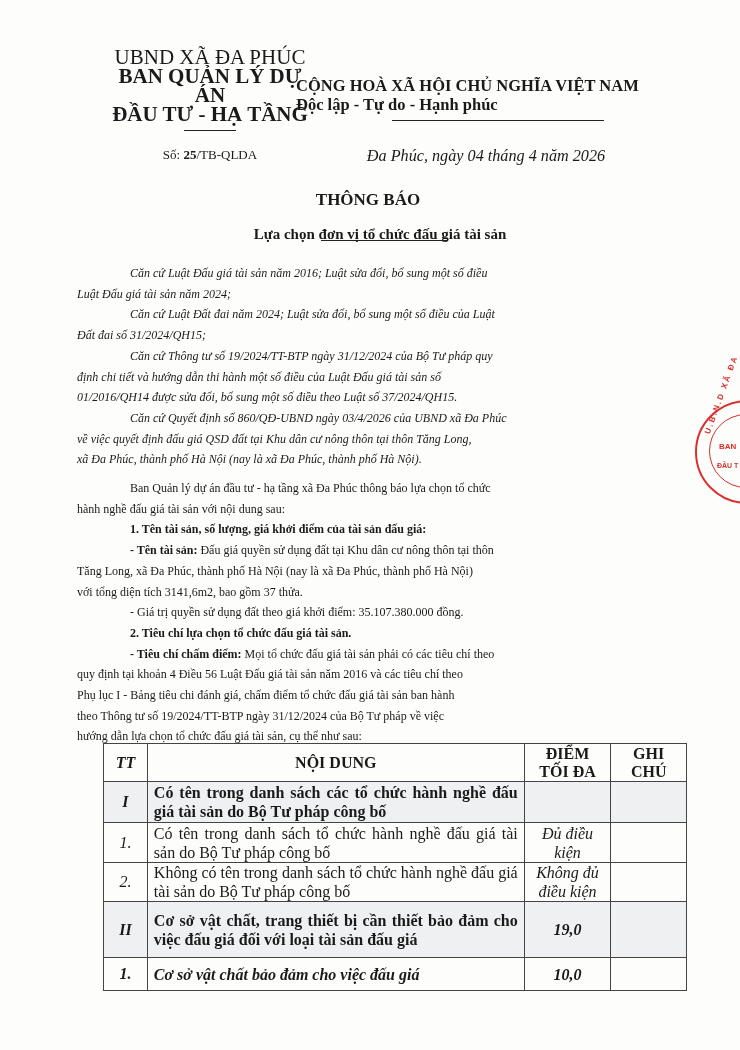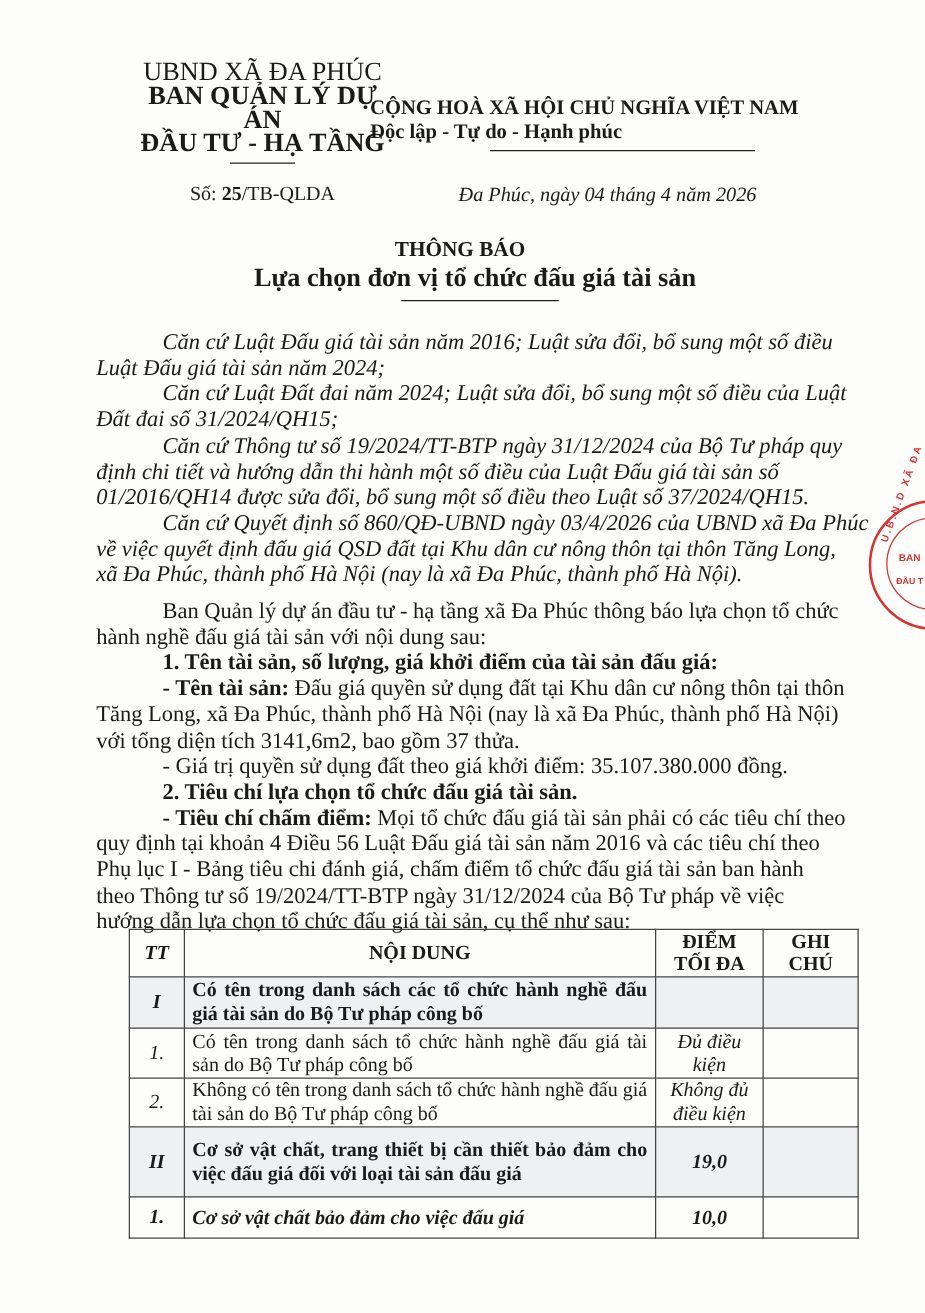--- a/index.html
+++ b/index.html
@@ -10,21 +10,21 @@
     .abs { position: absolute; }
     .center { text-align: center; }
     .b { font-weight: bold; }
     .i { font-style: italic; }
 
     
     .hdr-left { left: 110px; top: 48px; width: 200px; text-align: center; font-size: 21px; line-height: 19px; }
     .hdr-right { left: 296px; top: 76px; width: 380px; font-size: 16.5px; line-height: 19px; }
     .rule { position: absolute; height: 1px; background: #222; }
 
-    .para { position: absolute; left: 77px; width: 610px; font-size: 18px; line-height: 20.7px; text-align: justify; }
+    .para { position: absolute; left: 77px; width: 610px; font-size: 12px; line-height: 20.7px; text-align: justify; }
     .ind { text-indent: 53px; }
     .line { display: block; white-space: nowrap; }
 
     
     .tbl { position: absolute; left: 103px; top: 743px; width: 584px; border-collapse: collapse; font-size: 16px; }
     .tbl td, .tbl th { border: 1.3px solid #444; padding: 0 6px; vertical-align: middle; }
     .tbl .shade td { background: #eef0f1; }
     .tbl th { font-weight: bold; text-align: center; line-height: 18px; }
     .c-tt { width: 31px; text-align: center; font-style: italic; }
     .c-nd { width: 368px; line-height: 19px; text-align: justify; }
@@ -38,33 +38,33 @@
   </style>
 </head>
 <body>
 
 <div class="abs hdr-left">
   <div>UBND XÃ ĐA PHÚC</div>
   <div class="b">BAN QUẢN LÝ DỰ ÁN</div>
   <div class="b">ĐẦU TƯ - HẠ TẦNG</div>
 </div>
 <div class="rule" style="left:184px; top:130px; width:52px;"></div>
-<div class="abs" style="left:110px; top:147px; width:200px; text-align:center; font-size:16px;">
+<div class="abs" style="left:110px; top:147px; width:200px; text-align:center; font-size:13px;">
   <span>Số: </span><span class="b">25</span><span>/TB-QLDA</span>
 </div>
 
 <div class="abs hdr-right">
   <div class="b">CỘNG HOÀ XÃ HỘI CHỦ NGHĨA VIỆT NAM</div>
   <div class="b">Độc lập - Tự do - Hạnh phúc</div>
 </div>
 <div class="rule" style="left:392px; top:120px; width:212px;"></div>
 <div class="abs i" style="left:296px; top:147px; width:380px; text-align:center; font-size:16.2px;">Đa Phúc, ngày 04 tháng 4 năm 2026</div>
 
 <div class="abs b center" style="left:88px; top:190px; width:560px; font-size:17px; line-height:20px;">THÔNG BÁO</div>
-<div class="abs b center" style="left:100px; top:212px; width:560px; font-size:21px; line-height:20px;">Lựa chọn đơn vị tổ chức đấu giá tài sản</div>
+<div class="abs b center" style="left:100px; top:224px; width:560px; font-size:15px; line-height:20px;">Lựa chọn đơn vị tổ chức đấu giá tài sản</div>
 <div class="rule" style="left:321px; top:240px; width:126px;"></div>
 
 <div class="para i" style="top:263px;">
   <span class="line ind">Căn cứ Luật Đấu giá tài sản năm 2016; Luật sửa đổi, bổ sung một số điều</span>
   <span class="line">Luật Đấu giá tài sản năm 2024;</span>
   <span class="line ind">Căn cứ Luật Đất đai năm 2024; Luật sửa đổi, bổ sung một số điều của Luật</span>
   <span class="line">Đất đai số 31/2024/QH15;</span>
   <span class="line ind">Căn cứ Thông tư số 19/2024/TT-BTP ngày 31/12/2024 của Bộ Tư pháp quy</span>
   <span class="line">định chi tiết và hướng dẫn thi hành một số điều của Luật Đấu giá tài sản số</span>
   <span class="line">01/2016/QH14 được sửa đổi, bổ sung một số điều theo Luật số 37/2024/QH15.</span>

